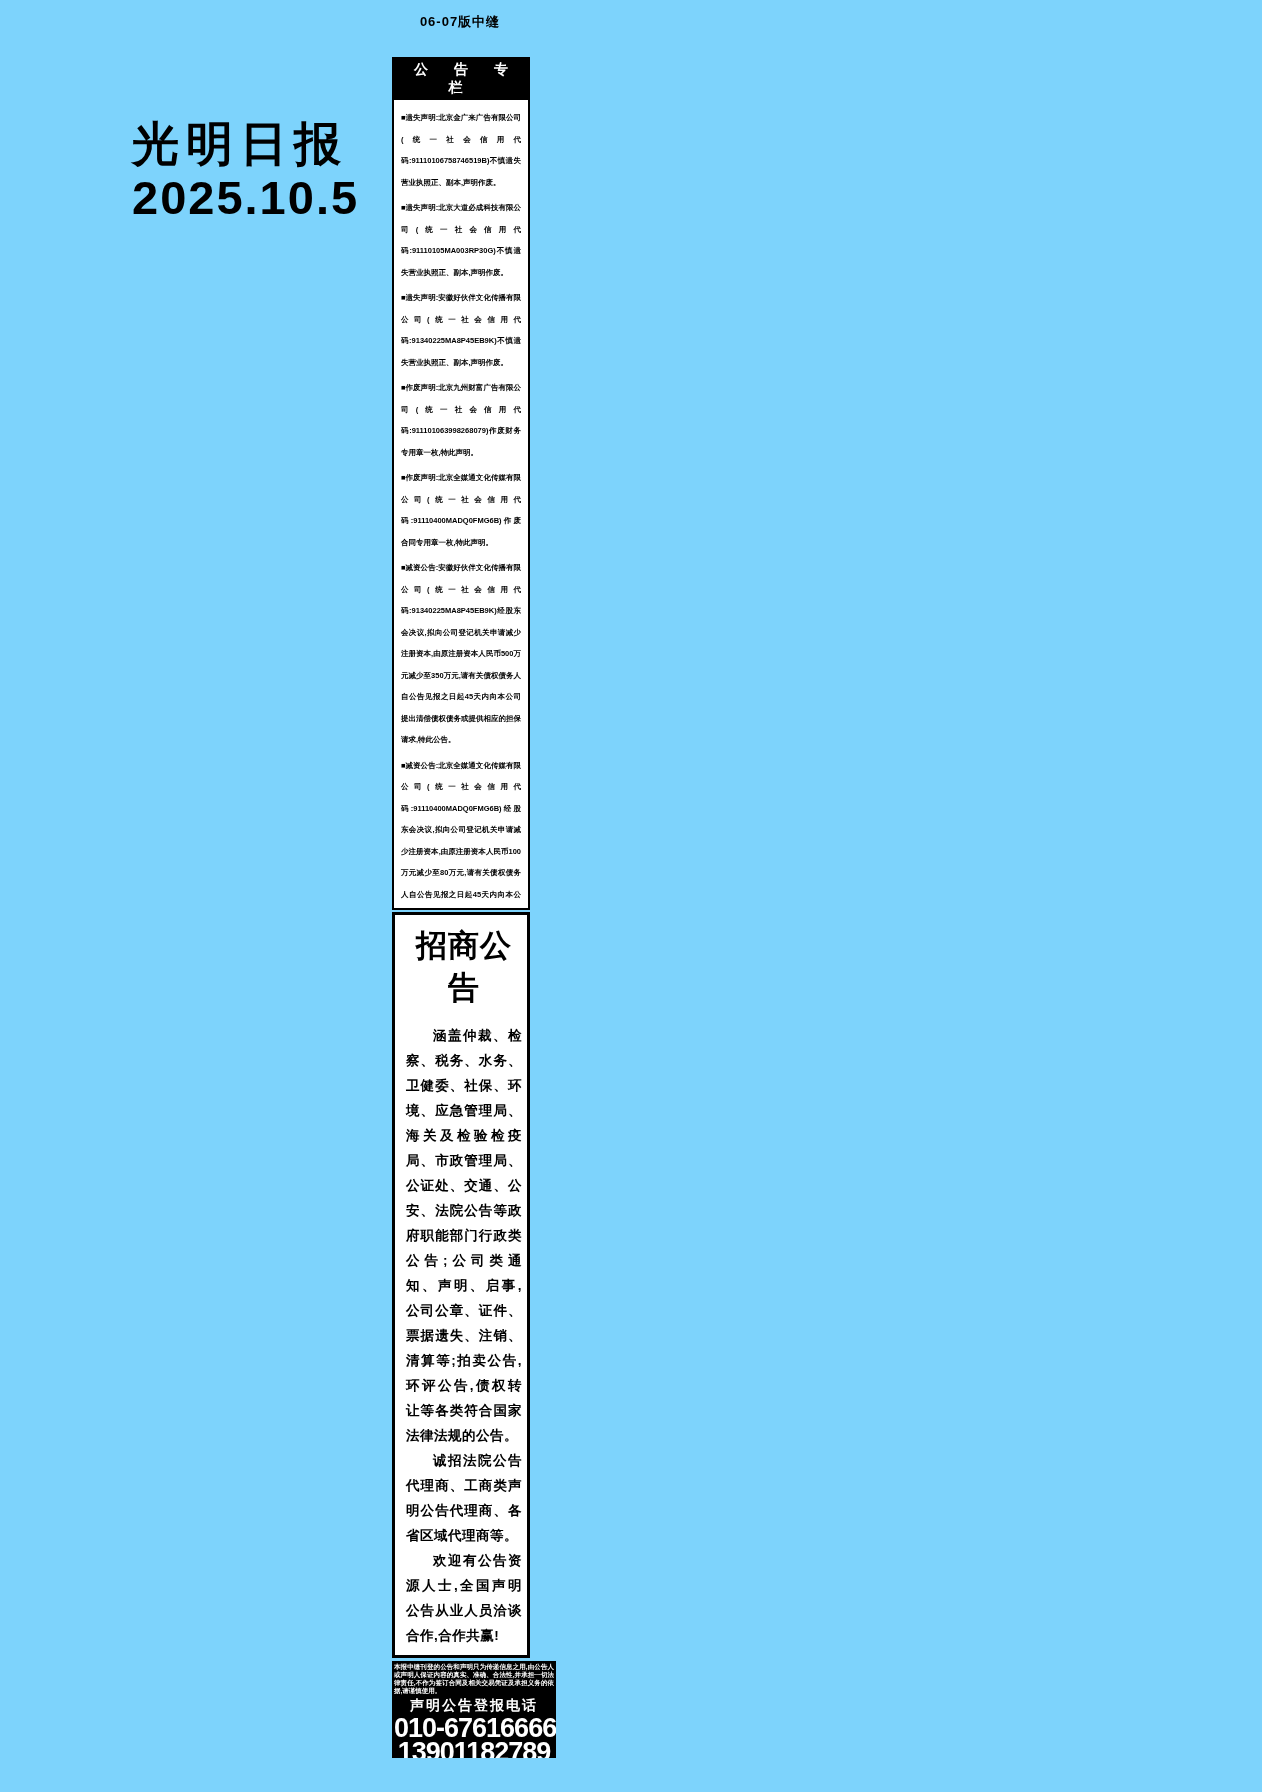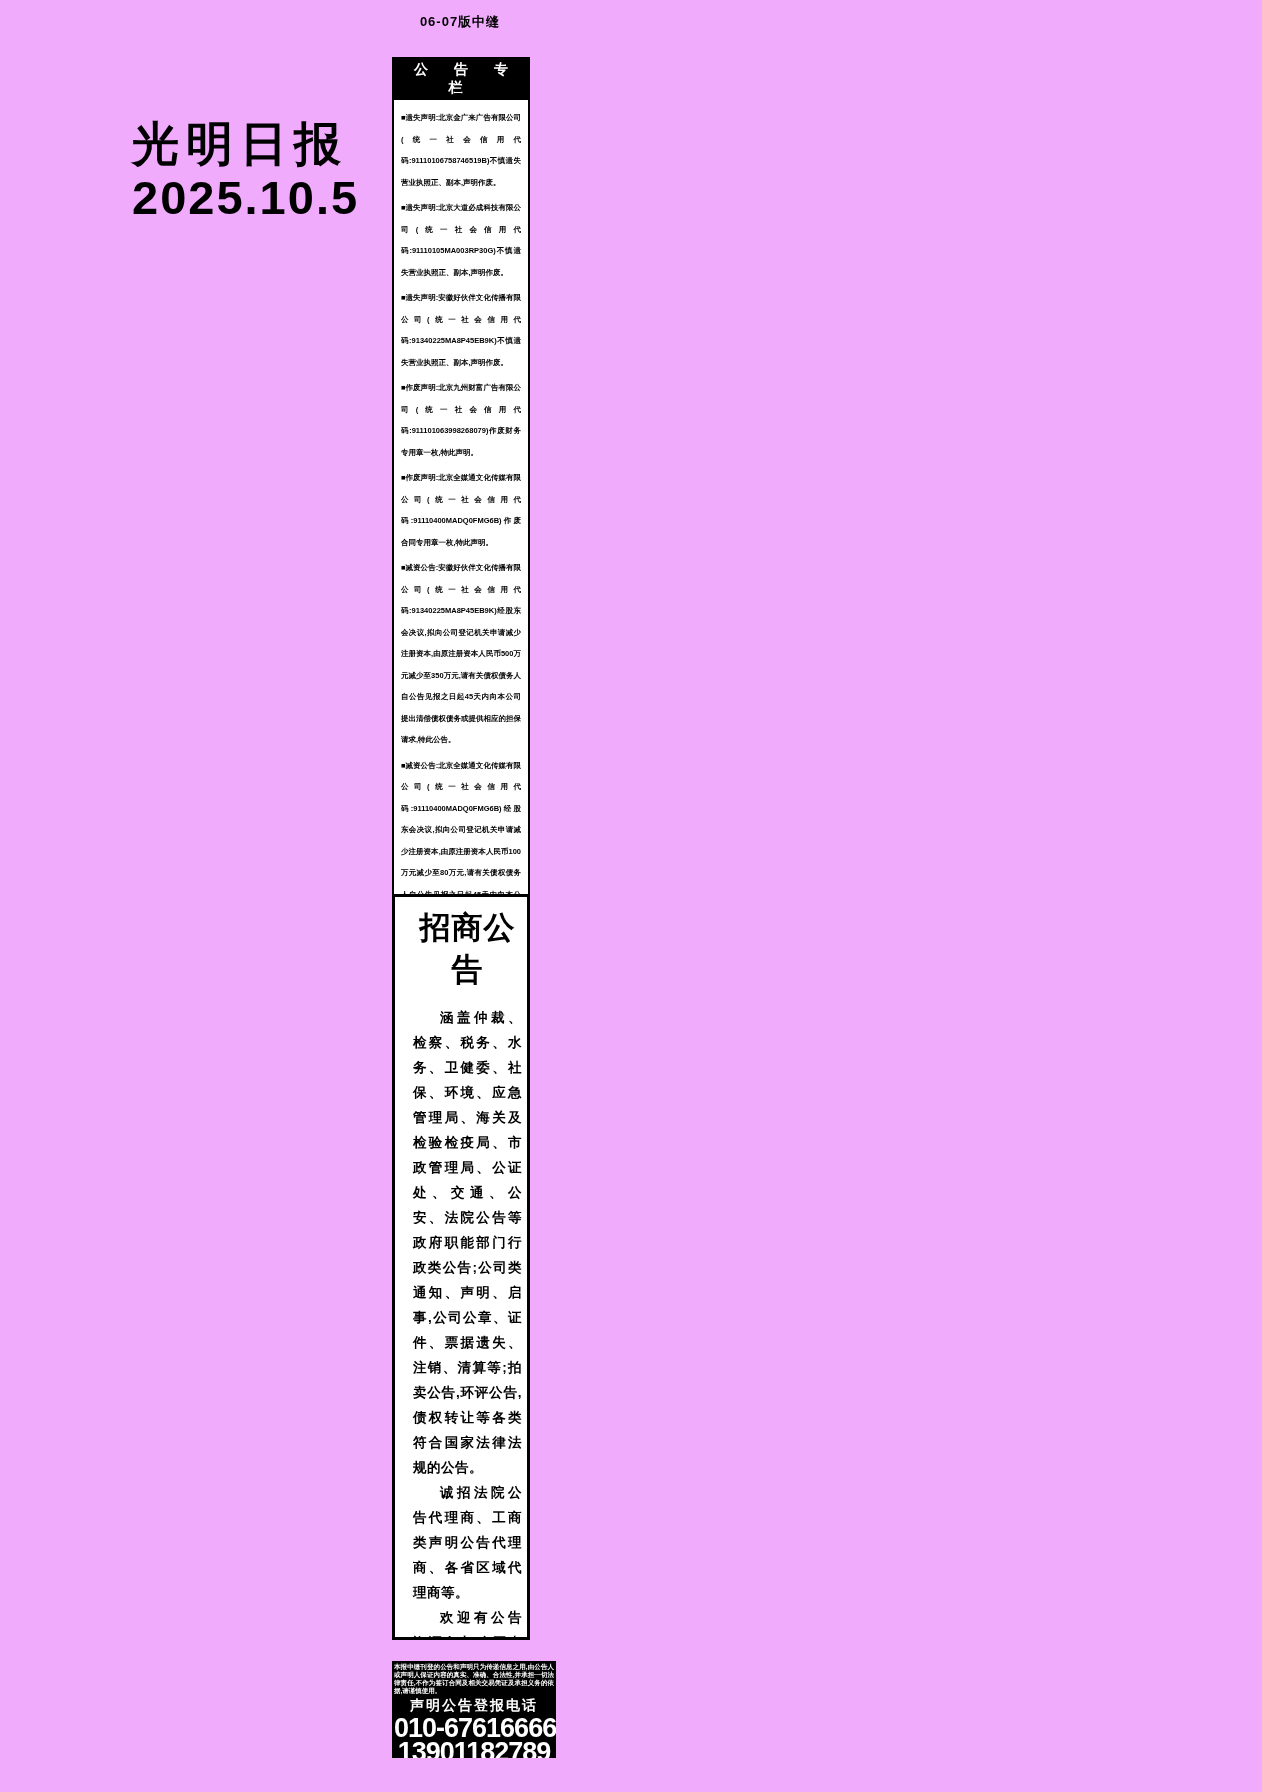--- a/index.html
+++ b/index.html
@@ -1,21 +1,21 @@
 <!DOCTYPE html>
 <html><head>
 <meta charset="utf-8">
 <style>
   * { margin:0; padding:0; box-sizing:border-box; }
   html,body { background:#fff; }
   body {
     width:1262px; height:1792px; position:relative;
     font-family:"Liberation Sans", sans-serif; color:#000;
   }
-  .page { position:absolute; inset:0; background:#f0abfc; }
+  .page { position:absolute; inset:0; background:#7dd3fc; }
 
   
   .top-label {
     position:absolute; top:13px; left:330px; width:260px;
     text-align:center; font-size:13px; font-weight:bold; letter-spacing:1px;
   }
 
   
   .masthead { position:absolute; left:90px; top:116px;margin-left:42px; }
   .masthead .title { font-size:47px; font-weight:bold; letter-spacing:7px; line-height:56px; }
@@ -36,23 +36,23 @@
   }
   .box1-body {
     padding:3px 3px 0 3px;
     font-size:7.5px; font-weight:bold; line-height:21.5px;
     text-align:justify;
   }
   .box1-body p { margin:4px; }
 
   
   .box2 {
-    position:absolute; top:837px; left:0; width:138px; height:746px;
+    position:absolute; top:855px; left:0; width:138px; height:746px;
     border:3px solid #000; background:#fff; overflow:hidden;
-    padding:8px 5px 0 18px;
+    padding:8px 5px 0 11px;
   }
   .box2 .title {
     text-align:center; font-size:31px; font-weight:bold; letter-spacing:1px;
     margin:2px 0 14px;
   }
   .box2 .intro {
     font-size:13.5px; font-weight:bold; line-height:25px;
     text-align:justify; letter-spacing:1px;
   }
   .box2 .para {

